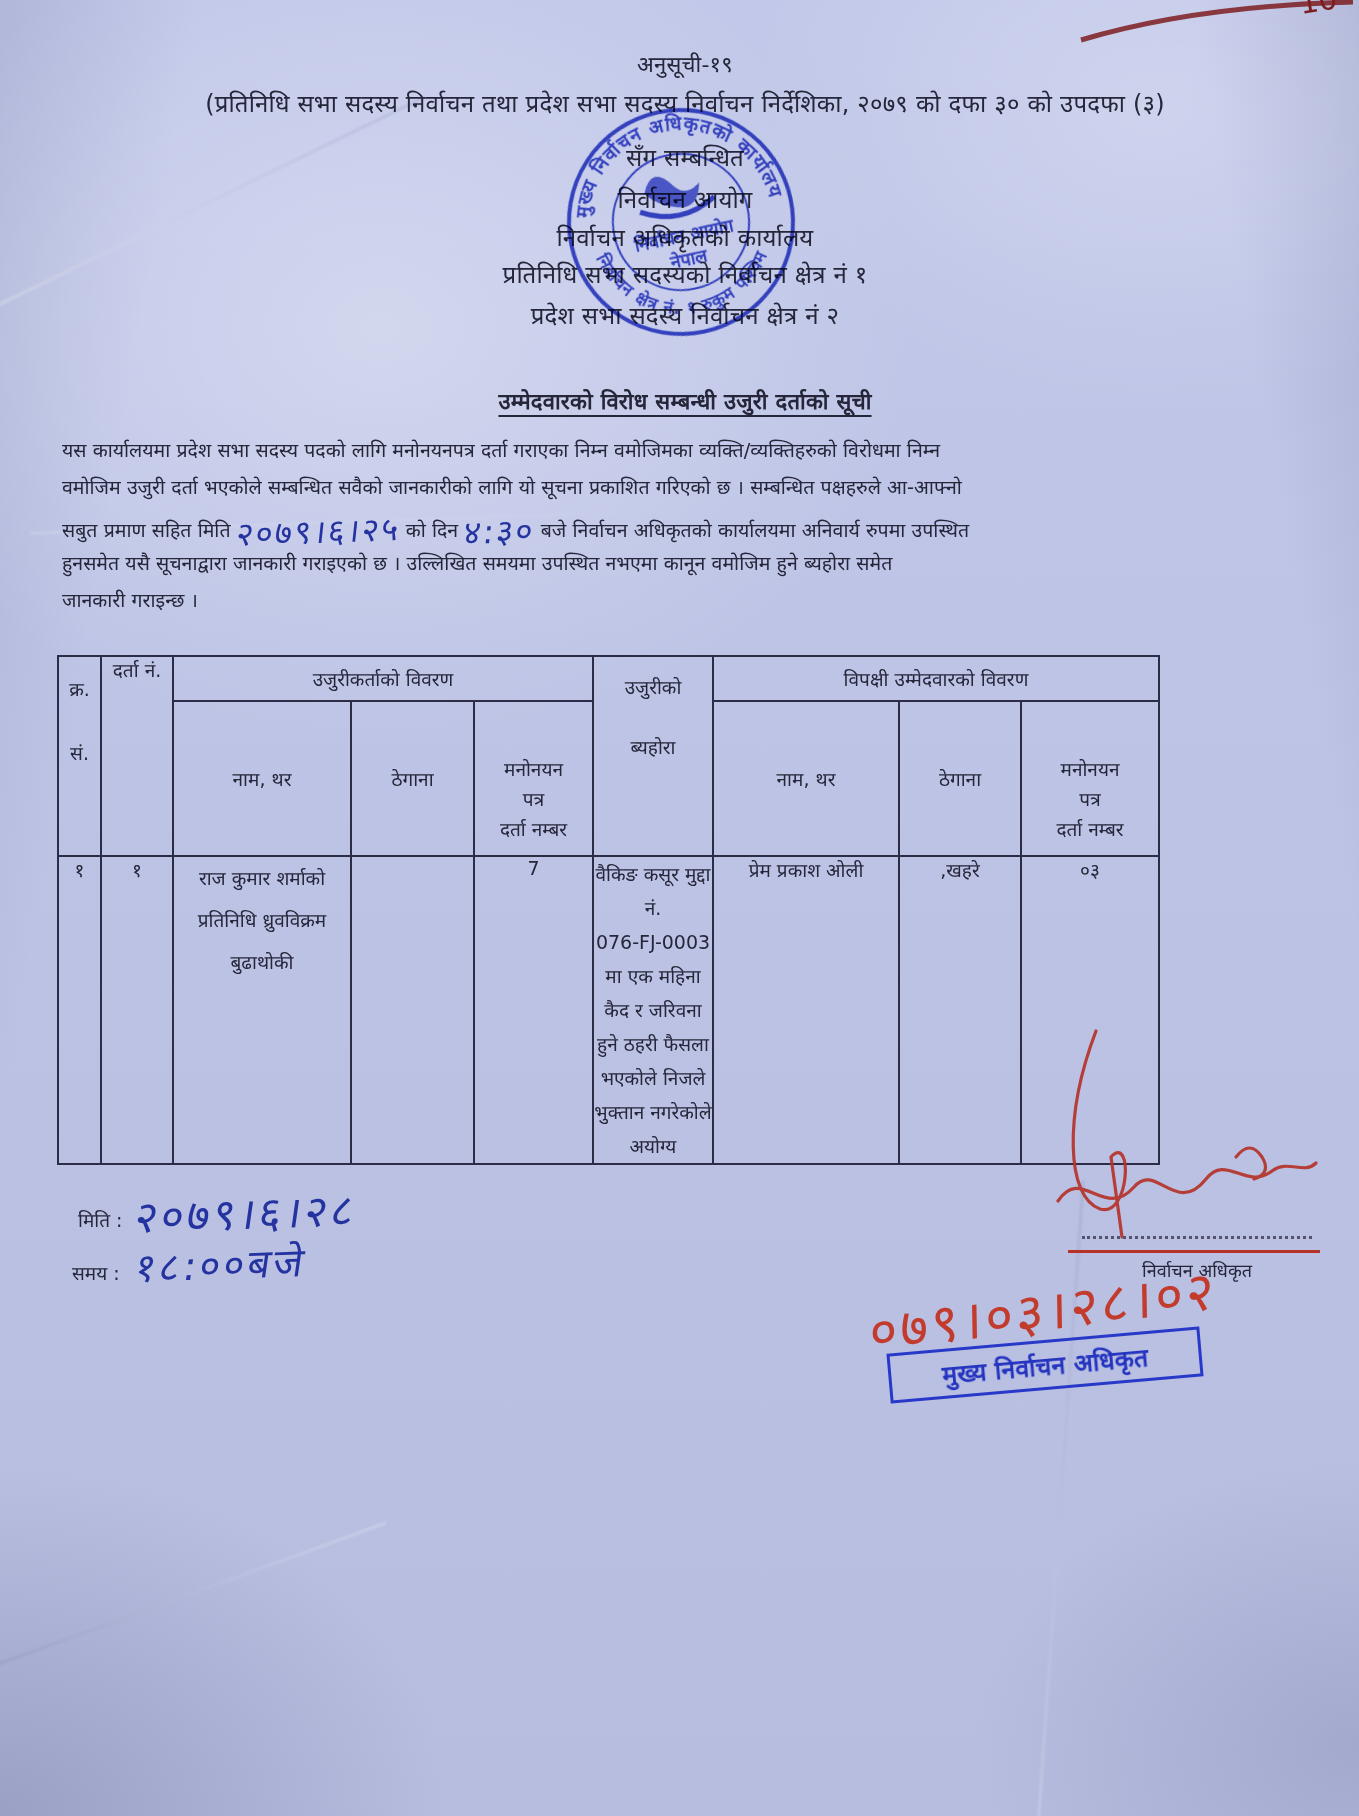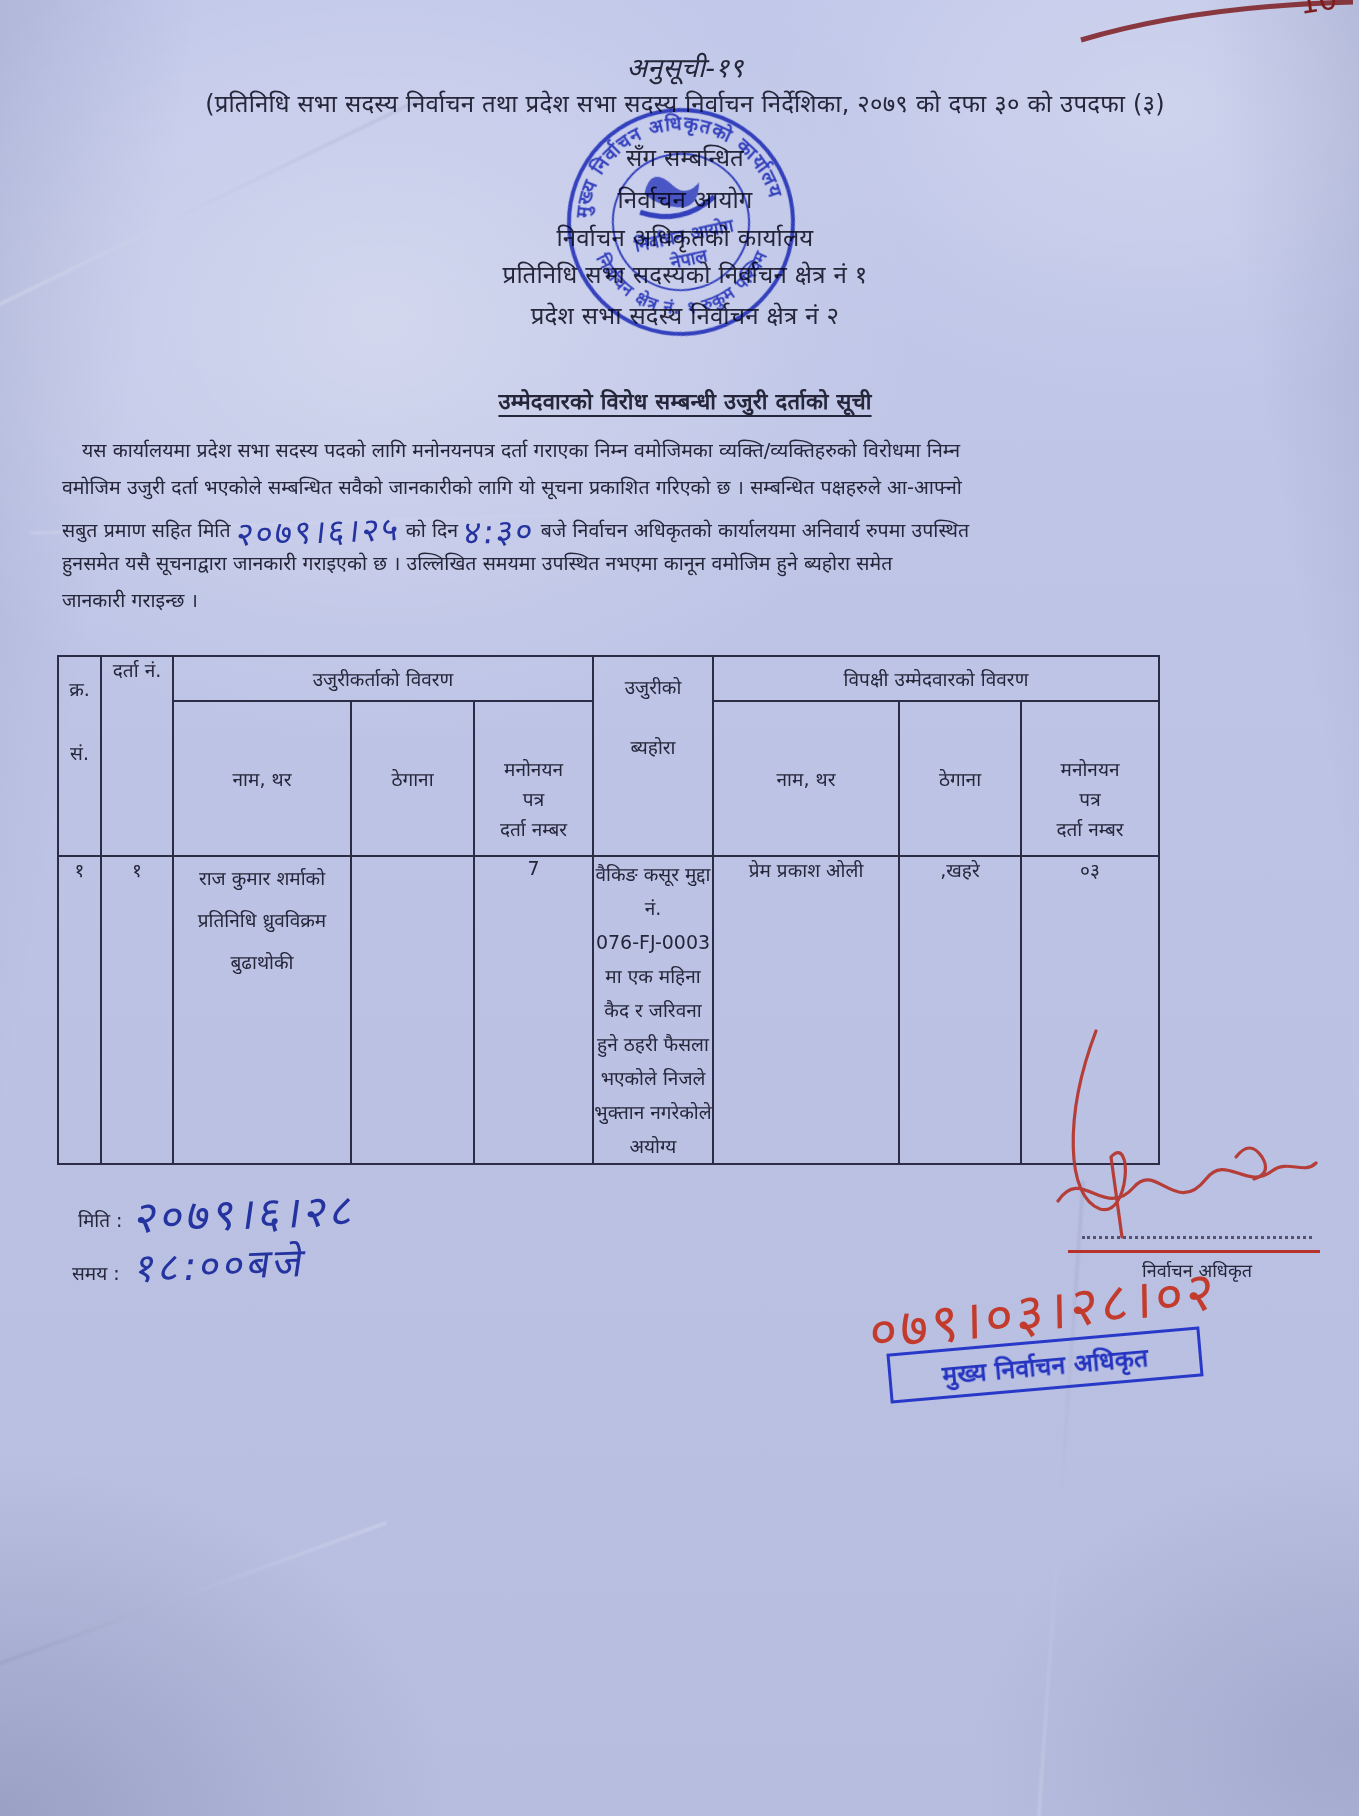--- a/index.html
+++ b/index.html
@@ -65,21 +65,21 @@
   <div class="crease c1"></div>
   <div class="crease c2"></div>
   <div class="crease c3"></div>
   <div class="crease c4"></div>
 
   <svg class="corner-svg" width="284" height="52" viewBox="0 0 284 52">
     <path d="M 6 46 Q 120 12 278 8" stroke="#7c1d20" stroke-width="5" fill="none" opacity=".85"></path>
     <text x="226" y="20" font-size="30" fill="#7c1d20" transform="rotate(-9 226 20)">10</text>
   </svg>
 
-  <div class="pline" style="top:48px;font-size:27px;font-style:italic;">अनुसूची-१९</div>
+  <div class="pline" style="top:48px;font-size:22px;">अनुसूची-१९</div>
   <div class="pline" style="top:86px;">(प्रतिनिधि सभा सदस्य निर्वाचन तथा प्रदेश सभा सदस्य निर्वाचन निर्देशिका, २०७९ को दफा ३० को उपदफा (३)</div>
   <div class="pline" style="top:140px;">सँग सम्बन्धित</div>
   <div class="pline" style="top:182px;">निर्वाचन आयोग</div>
   <div class="pline" style="top:220px;">निर्वाचन अधिकृतको कार्यालय</div>
   <div class="pline" style="top:257px;">प्रतिनिधि सभा सदस्यको निर्वाचन क्षेत्र नं १</div>
   <div class="pline" style="top:298px;">प्रदेश सभा सदस्य निर्वाचन क्षेत्र नं २</div>
   <div class="pline title" style="top:385px;">उम्मेदवारको विरोध सम्बन्धी उजुरी दर्ताको सूची</div>
 
   <svg class="round-stamp" viewBox="0 0 300 300">
     <defs>
@@ -93,21 +93,21 @@
     <text font-size="19" fill="#2838c8" font-weight="bold" letter-spacing="1">
       <textPath href="#arcTop" startOffset="8%">मुख्य निर्वाचन अधिकृतको कार्यालय</textPath>
     </text>
     <text font-size="17" fill="#2838c8" font-weight="bold" letter-spacing="1">
       <textPath href="#arcBot" startOffset="6%">निर्वाचन क्षेत्र नं. १ रुकुम पश्चिम</textPath>
     </text>
     <text x="150" y="170" font-size="18" fill="#2838c8" font-weight="bold" text-anchor="middle">निर्वाचन आयोग</text>
     <text x="150" y="194" font-size="18" fill="#2838c8" font-weight="bold" text-anchor="middle">नेपाल</text>
   </svg>
 
-  <div class="para-line" style="top:436px;margin-left:20px;">यस कार्यालयमा प्रदेश सभा सदस्य पदको लागि मनोनयनपत्र दर्ता गराएका निम्न वमोजिमका व्यक्ति/व्यक्तिहरुको विरोधमा निम्न</div>
+  <div class="para-line" style="top:436px;">यस कार्यालयमा प्रदेश सभा सदस्य पदको लागि मनोनयनपत्र दर्ता गराएका निम्न वमोजिमका व्यक्ति/व्यक्तिहरुको विरोधमा निम्न</div>
   <div class="para-line" style="top:473px;">वमोजिम उजुरी दर्ता भएकोले सम्बन्धित सवैको जानकारीको लागि यो सूचना प्रकाशित गरिएको छ । सम्बन्धित पक्षहरुले आ-आफ्नो</div>
   <div class="para-line" style="top:508px;">
     <span>सबुत प्रमाण सहित मिति</span><span class="hw">२०७९।६।२५</span><span>को दिन</span><span class="hw">४:३०</span><span>बजे निर्वाचन अधिकृतको कार्यालयमा अनिवार्य रुपमा उपस्थित</span>
   </div>
   <div class="para-line" style="top:586px;">जानकारी गराइन्छ ।</div>
   <div class="para-line" style="top:549px;">हुनसमेत यसै सूचनाद्वारा जानकारी गराइएको छ । उल्लिखित समयमा उपस्थित नभएमा कानून वमोजिम हुने ब्यहोरा समेत</div>
 
   <table class="reg">
     <colgroup>
       <col style="width:43px">

